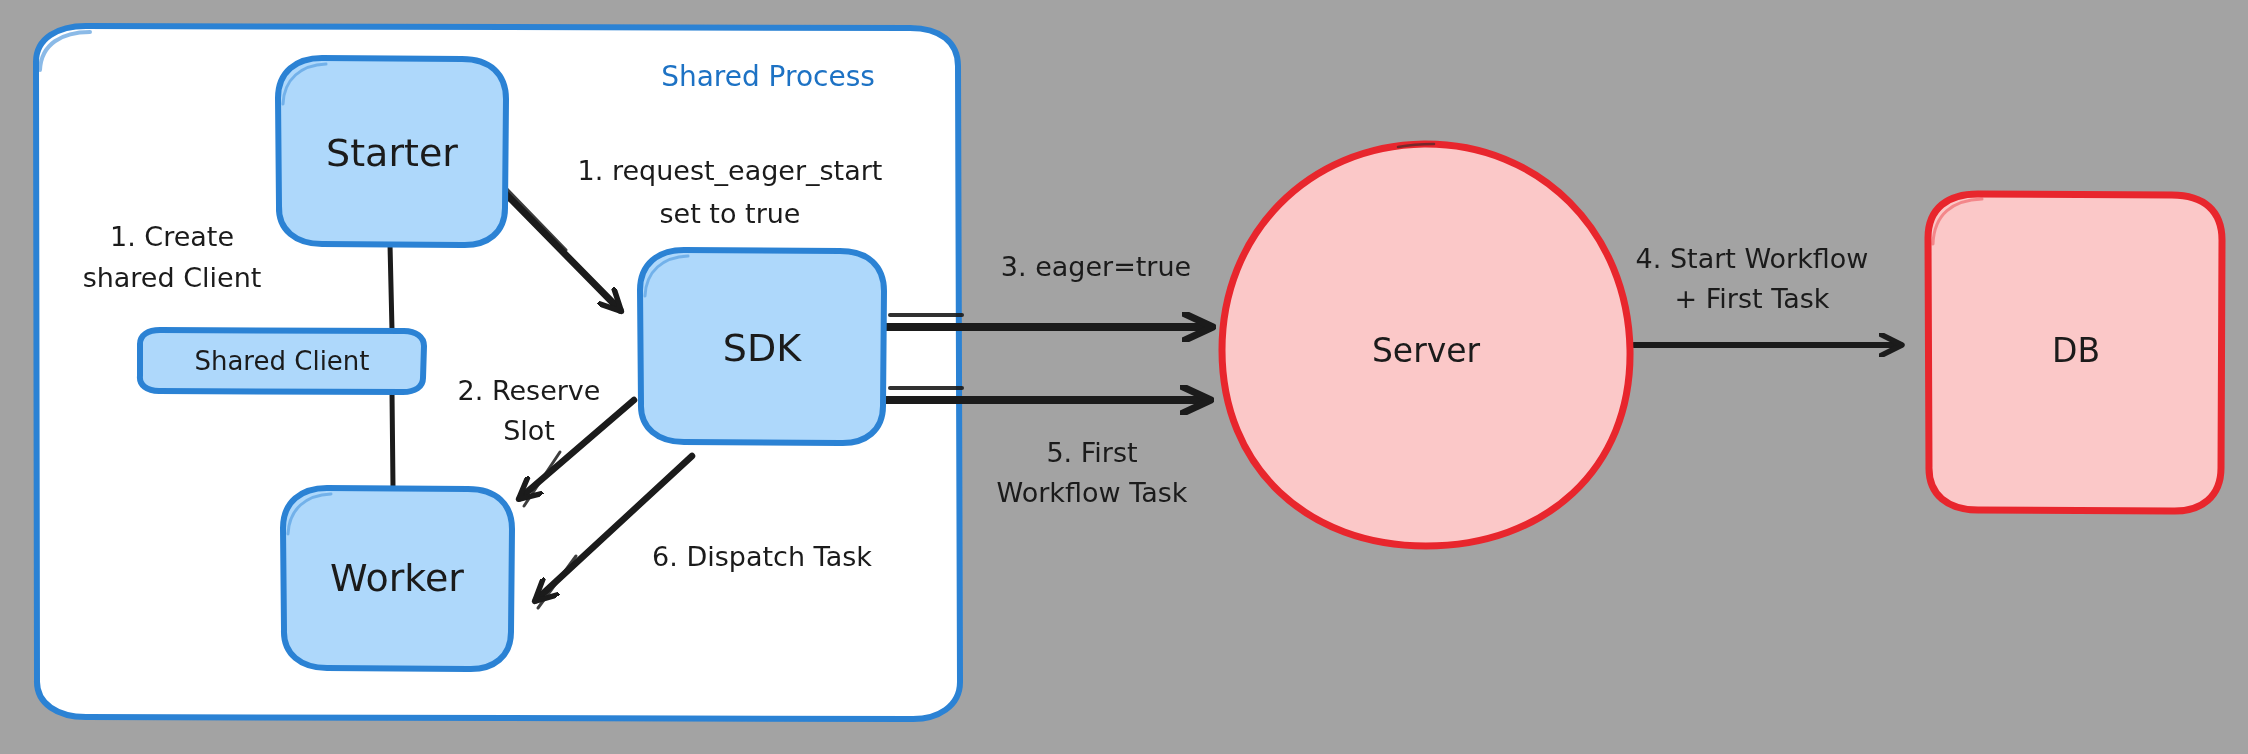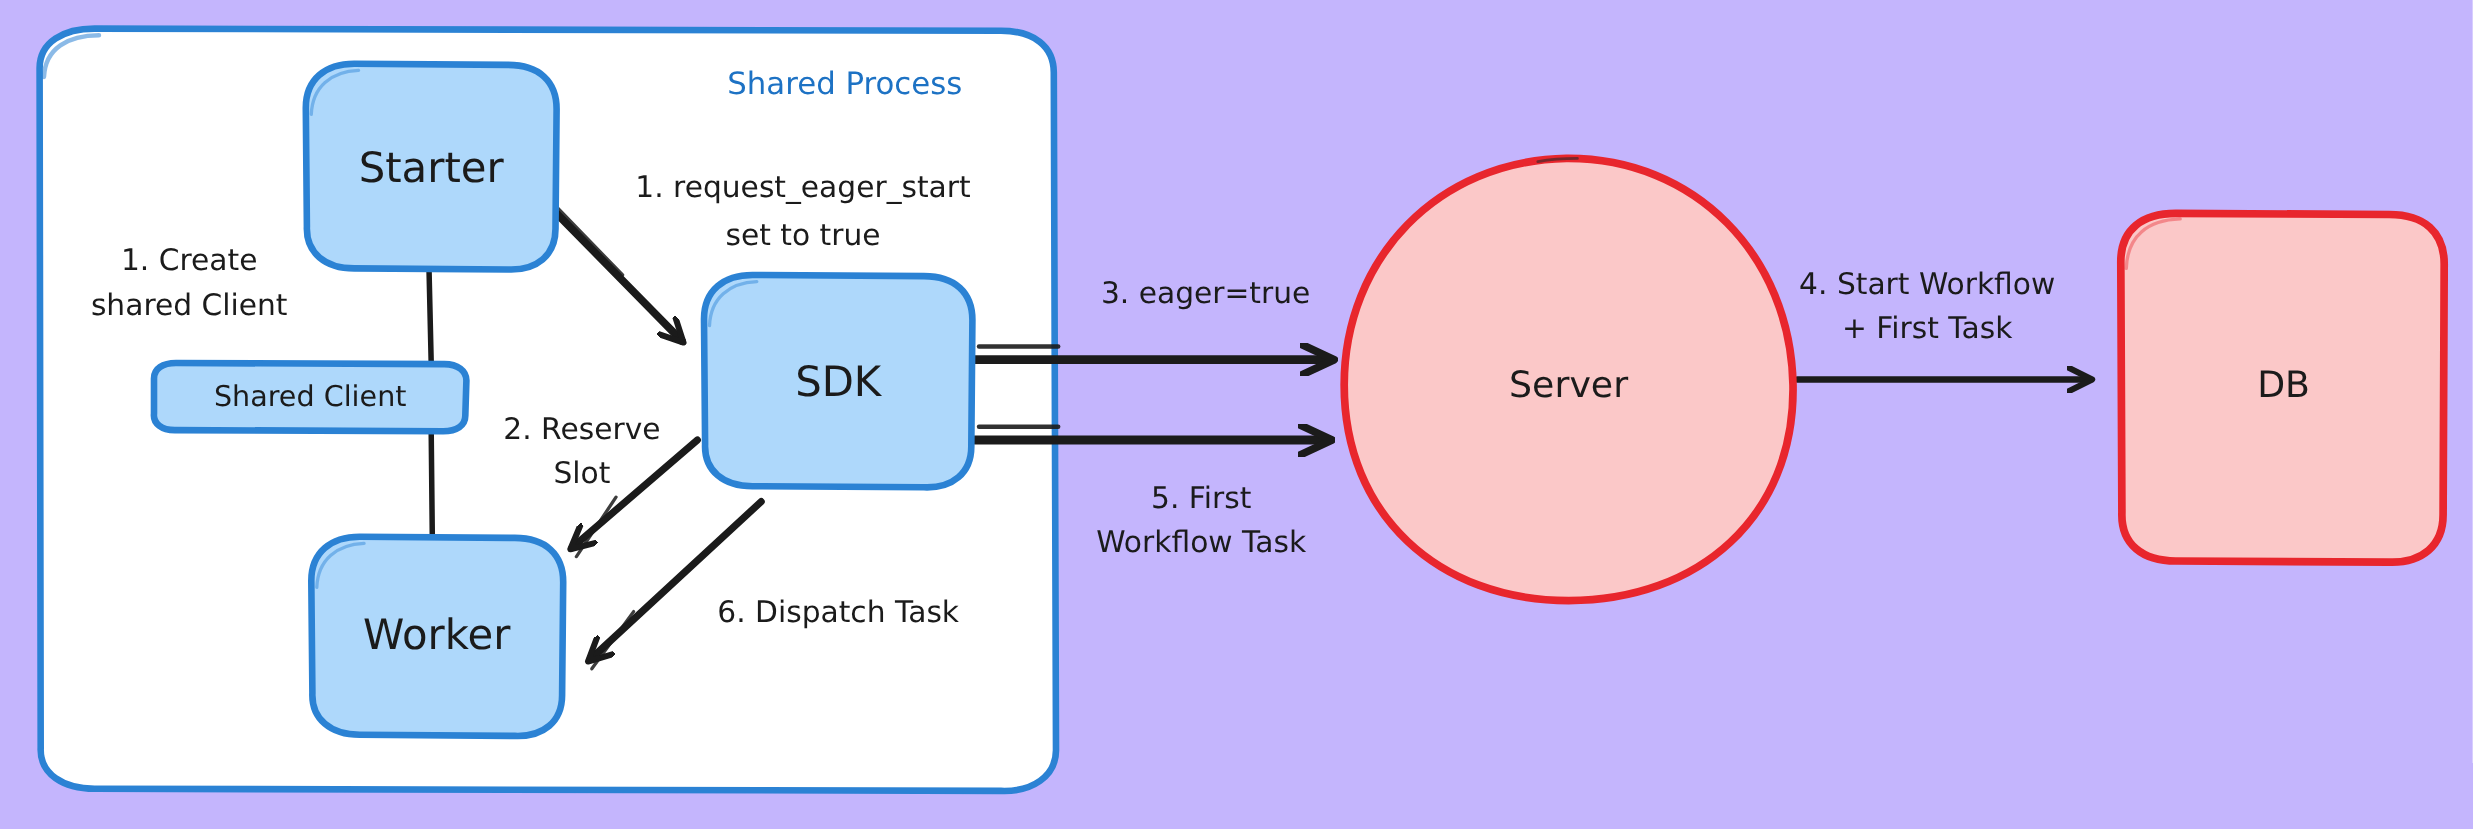--- a/index.html
+++ b/index.html
@@ -10,21 +10,21 @@
   body {
     width: 2248px;
     height: 754px;
     font-family: "DejaVu Sans", sans-serif;
     overflow: hidden;
   }
   #diagram-root {
     position: relative;
     width: 2248px;
     height: 754px;
-    background: #c4b5fd;
+    background: #a3a3a3;
     text-align: center;
   }
   svg.canvas {
     position: absolute;
     top: 0;
     left: 0;
     width: 2248px;
     height: 754px;
   }
   .node-label {

